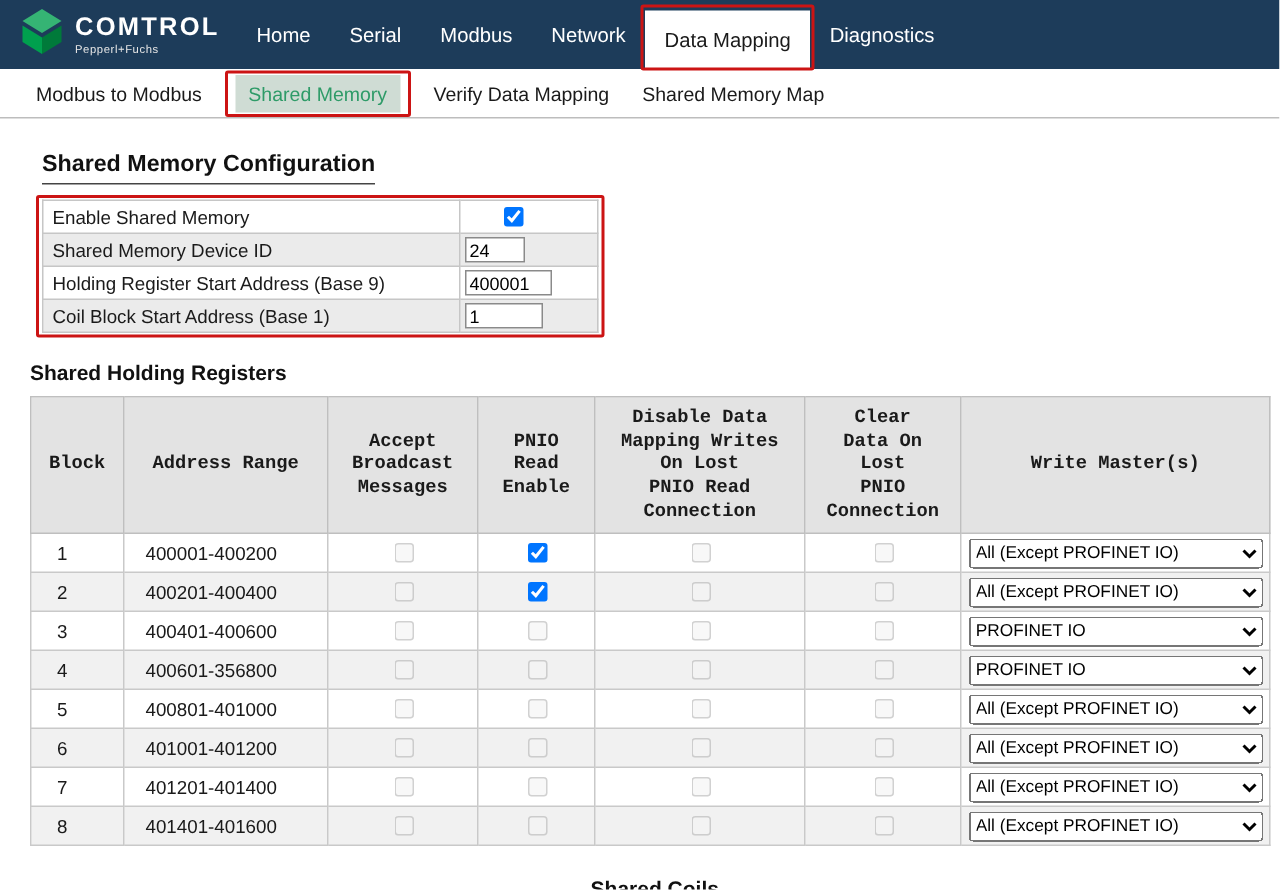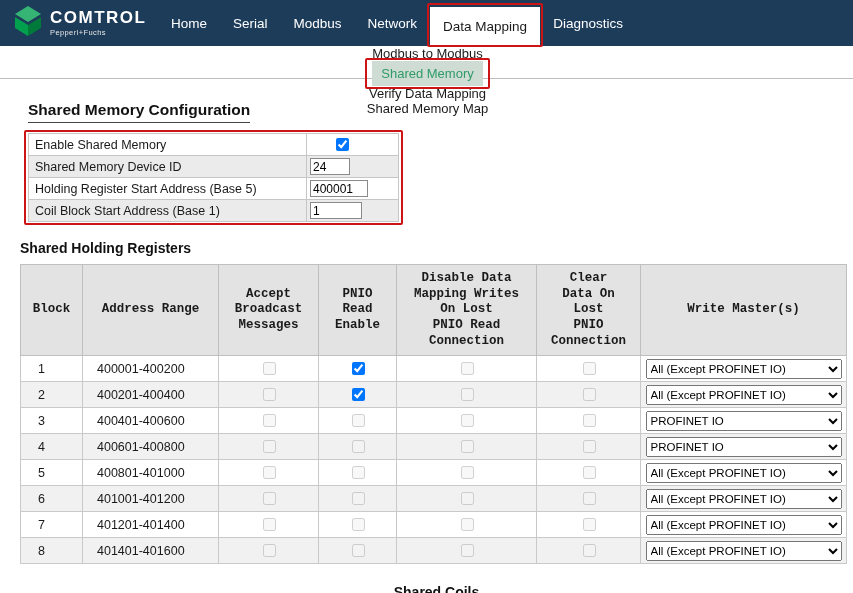--- a/index.html
+++ b/index.html
@@ -21,21 +21,21 @@
   .brand-text{margin-left:8px;line-height:1;}
   .brand-name{font-size:17px;font-weight:bold;letter-spacing:1.5px;}
   .brand-sub{font-size:7.5px;margin-top:3px;letter-spacing:.4px;color:#e6e6e6;}
   .nav-items{display:flex;align-items:stretch;margin-left:8px;}
   .nav-item{display:flex;align-items:center;padding:0 13px;color:#fff;font-size:13.5px;
             text-decoration:none;position:relative;cursor:pointer;white-space:nowrap;}
   .nav-item.active{background:#fff;color:#1a1a1a;margin-top:7px;}
 
   
   .subnav{height:33px;display:flex;align-items:center;border-bottom:1px solid #bdbdbd;
-          padding-left:24px;background:#fff;flex-direction:column;}
+          padding-left:24px;background:#fff;}
   .subnav-item{margin-right:22px;font-size:13px;color:#1a1a1a;text-decoration:none;
                position:relative;cursor:pointer;white-space:nowrap;}
   .subnav-item.active{color:var(--active-tab-text);background:var(--active-tab-bg);padding:5px 9px;}
 
   
   .content{padding-top:12px;}
   .page-title{font-size:15.5px;font-weight:bold;margin:10px 0 10px 28px;color:#111;
               border-bottom:1px solid #444;padding-bottom:3px;width:fit-content;}
   .config-wrap{position:relative;width:fit-content;margin-left:28px;}
   table.cfg{border-collapse:collapse;padding-left:44px;}
@@ -110,21 +110,21 @@
       <tbody id="config-tbody">
           <tr>
             <td class="cfg-label">Enable Shared Memory</td>
             <td class="cfg-input"><input type="checkbox" checked="" style=""></td>
           </tr>
           <tr>
             <td class="cfg-label">Shared Memory Device ID</td>
             <td class="cfg-input"><input type="text" class="txt" value="24" style=""></td>
           </tr>
           <tr>
-            <td class="cfg-label">Holding Register Start Address (Base 5)</td>
+            <td class="cfg-label">Holding Register Start Address (Base 9)</td>
             <td class="cfg-input"><input type="text" class="txt" value="400001" style=""></td>
           </tr>
           <tr>
             <td class="cfg-label">Coil Block Start Address (Base 1)</td>
             <td class="cfg-input"><input type="text" class="txt" value="1" style=""></td>
           </tr>
         </tbody>
     </table>
   <span class="annotation ann-cfg"></span>
     </div>
@@ -187,21 +187,21 @@
           <td class="block">3</td>
           <td class="range">400401-400600</td>
           <td><input type="checkbox" disabled="" style=""></td>
           <td><input type="checkbox" disabled="" style=""></td>
           <td><input type="checkbox" disabled="" style=""></td>
           <td><input type="checkbox" disabled="" style=""></td>
           <td><select><option>PROFINET IO</option></select></td>
         </tr>
         <tr>
           <td class="block">4</td>
-          <td class="range">400601-400800</td>
+          <td class="range">400601-356800</td>
           <td><input type="checkbox" disabled="" style=""></td>
           <td><input type="checkbox" disabled="" style=""></td>
           <td><input type="checkbox" disabled="" style=""></td>
           <td><input type="checkbox" disabled="" style=""></td>
           <td><select><option>PROFINET IO</option></select></td>
         </tr>
         <tr>
           <td class="block">5</td>
           <td class="range">400801-401000</td>
           <td><input type="checkbox" disabled="" style=""></td>

